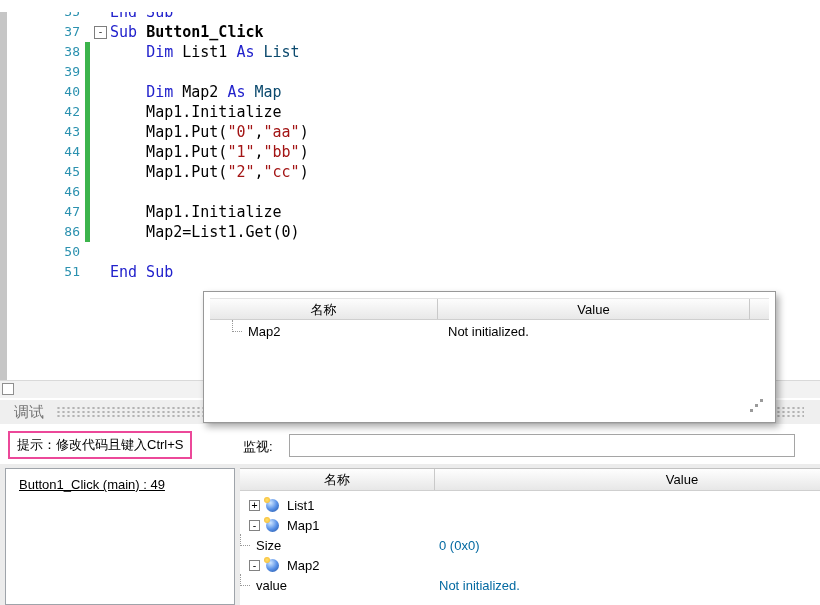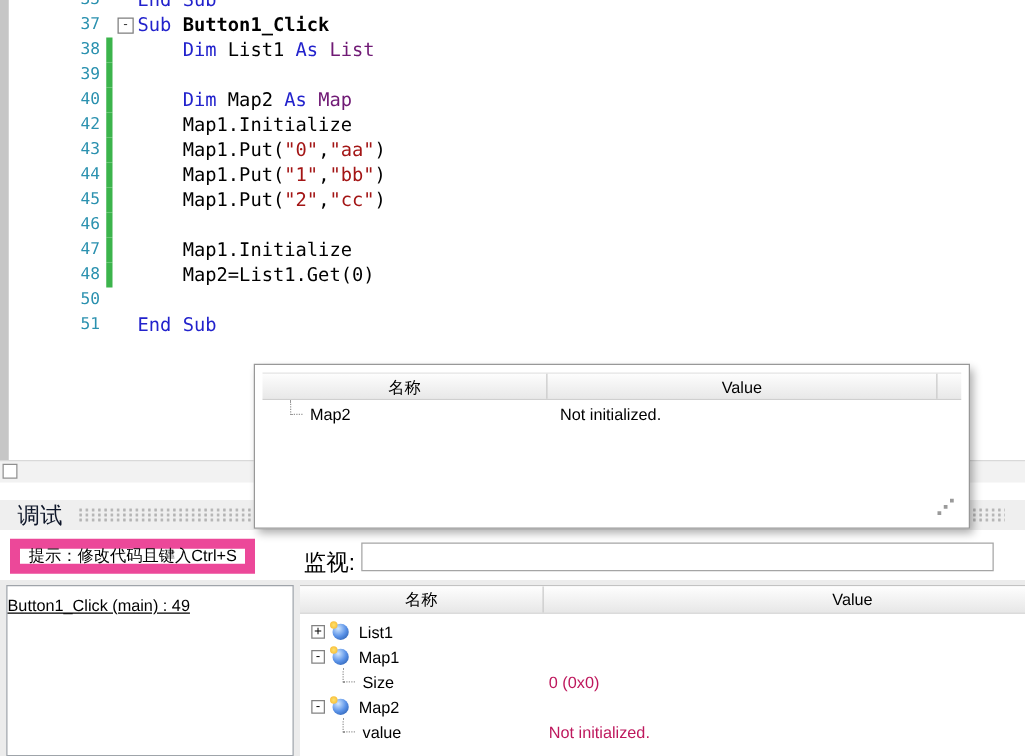--- a/index.html
+++ b/index.html
@@ -1,75 +1,75 @@
 <!DOCTYPE html>
 <html><head>
 <meta charset="utf-8">
 <style>
   *{margin:0;padding:0;box-sizing:border-box}
   html,body{width:820px;height:605px;overflow:hidden;background:#fff;font-family:"Liberation Sans",sans-serif}
   .ide{position:relative;width:820px;height:605px;background:#fff;overflow:hidden}
 
   
-  .editor{position:absolute;left:0;top:0;width:820px;height:392px;background:#fff;overflow:hidden}
+  .editor{position:absolute;left:0;top:12px;width:820px;height:392px;background:#fff;overflow:hidden}
   .left-strip{position:absolute;left:0;top:0;width:7px;height:368px;background:#c6c6c6}
   .code-lines{position:absolute;left:0;top:-10px;right:0}
   .line{display:flex;height:20px;position:relative;align-items:stretch}
   .ln-margin{flex:0 0 38px;position:relative}
   .line.bp .ln-margin::before{content:"";position:absolute;left:12px;top:2px;width:16px;height:16px;border-radius:50%;
     background:radial-gradient(circle at 40% 32%,#ffe36e 0%,#fba23c 45%,#ef5a00 80%,#d84200 100%);
     box-shadow:inset 0 0 2px rgba(120,30,0,.8)}
   .ln-num{flex:0 0 45px;text-align:right;color:#2b91af;font:13px/20px "DejaVu Sans Mono",monospace;padding-right:3px}
   .ln-change{flex:0 0 10px;position:relative}
   .line.chg .ln-change::before{content:"";position:absolute;left:2px;top:0;bottom:0;width:5px;background:#3cb44c}
   .ln-code{position:relative;font:15px/20px "DejaVu Sans Mono",monospace;white-space:pre;padding-left:17px;width:max-content;min-width:17px}
   .line.hl .ln-code{background:#ffe900}
   .line.hl .ln-code::before{content:"";position:absolute;left:3px;top:2px;width:1px;height:16px;background:#000}
   .line.fold .ln-code::after{content:"-";position:absolute;left:1px;top:4px;width:11px;height:11px;border:1px solid #7e7e7e;background:#fff;
     font:10px/9px "DejaVu Sans Mono",monospace;text-align:center;color:#333}
   .line.foldend .ln-code::after{content:"";position:absolute;left:6px;top:-6px;width:5px;height:13px;border-left:1px solid #888;border-bottom:1px solid #888}
   .tk-k{color:#2222cc}
-  .tk-t{color:#701a75}
+  .tk-t{color:#0c4a6e}
   .tk-s{color:#a31515}
   .tk-p{color:#000}
   .tk-b{color:#000;font-weight:bold}
   .hscroll{position:absolute;left:0;top:368px;right:0;height:18px;background:#f2f2f2;border-top:1px solid #d9d9d9}
   .corner-box{position:absolute;left:2px;top:2px;width:12px;height:12px;background:#fff;border:1px solid #8f8f8f}
 
   
   .debug-header{position:absolute;left:0;top:400px;width:820px;height:24px;background:#efefef;display:flex;align-items:center;padding:0 16px 0 14px}
-  .debug-title{font-size:18px;color:#0f172a;flex:0 0 auto}
+  .debug-title{font-size:15px;color:#737373;flex:0 0 auto}
   .debug-dots{flex:1;height:12px;margin-left:12px;background-image:radial-gradient(circle,#b3b3b3 1px,transparent 1.3px);background-size:5px 4px}
 
   
   .hint-row{position:absolute;left:0;top:428px;width:820px;height:36px;background:#fff}
-  .hint-box{position:absolute;left:8px;top:3px;height:28px;border:8px solid #ec4899;background:#fff;display:flex;align-items:center;padding:0 7px;font-size:13px;color:#000;white-space:nowrap}
-  .watch-label{position:absolute;left:243px;top:10px;font-size:18px;color:#000}
+  .hint-box{position:absolute;left:8px;top:3px;height:28px;border:2px solid #ec4899;background:#fff;display:flex;align-items:center;padding:0 7px;font-size:13px;color:#000;white-space:nowrap}
+  .watch-label{position:absolute;left:243px;top:10px;font-size:13px;color:#000}
   .watch-input{position:absolute;left:289px;top:6px;width:506px;height:23px;border:1px solid #a5a5a5;background:#fff;font-size:13px;padding:0 4px;outline:none;font-family:"Liberation Sans",sans-serif}
 
   
   .bottom{position:absolute;left:0;top:464px;width:820px;height:141px;background:#ececec}
-  .callstack{position:absolute;left:5px;top:4px;width:230px;height:137px;background:#fff;border:1px solid #9fa4aa;padding:8px 0;font-size:13px}
+  .callstack{position:absolute;left:5px;top:4px;width:230px;height:137px;background:#fff;border:1px solid #9fa4aa;padding:8px 13px;font-size:13px}
   .cs-item{text-decoration:underline;color:#000;width:max-content;cursor:default}
   .watch-panel{position:absolute;left:240px;top:4px;width:580px;height:137px;background:#fff;overflow:hidden;border-top:1px solid #c2c2c2}
   .wtable{width:692px}
   .wt-header{display:flex;height:22px;background:linear-gradient(#fefefe,#e7e7e7);border-bottom:1px solid #cfcfcf}
   .wt-h-name{width:195px;border-right:1px solid #c9c9c9;text-align:center;font-size:13px;line-height:21px;color:#000}
   .wt-h-value{width:495px;border-right:1px solid #c9c9c9;text-align:center;font-size:13px;line-height:21px;color:#000}
   .wt-rows{padding-top:4px}
   .wt-row{display:flex;height:20px;align-items:center;font-size:13px}
   .wt-name{width:195px;display:flex;align-items:center;height:100%}
   .lvl0 .wt-name{padding-left:9px}
-  .lvl1 .wt-name{padding-left:34px}
+  .lvl1 .wt-name{}
   .expander{width:11px;height:11px;border:1px solid #828282;background:#fff;font:10px/9px "DejaVu Sans Mono",monospace;text-align:center;color:#000;margin-right:6px;flex:0 0 auto}
   .tree-conn{width:10px;height:12px;border-left:1px dotted #999;border-bottom:1px dotted #999;margin:-8px 6px 2px 0;flex:0 0 auto}
   .obj-icon{width:13px;height:13px;border-radius:50%;background:radial-gradient(circle at 35% 30%,#cfe6ff 0%,#5b93e8 50%,#1c4fa0 100%);margin-right:8px;flex:0 0 auto;position:relative}
   .obj-icon::after{content:"";position:absolute;left:-2px;top:-2px;width:6px;height:6px;border-radius:50%;background:radial-gradient(circle,#ffe26b,#f5b32a)}
   .wt-label{color:#000}
-  .wt-value{padding-left:4px;font-size:13px;color:#be185d}
+  .wt-value{padding-left:4px;font-size:13px;color:#0369a1}
 
   
   .popup{position:absolute;left:203px;top:291px;width:573px;height:132px;background:#fff;border:1px solid #989898;box-shadow:3px 4px 7px rgba(0,0,0,.33);z-index:5;padding:6px 6px 0 6px}
   .p-header{display:flex;height:22px;background:linear-gradient(#fdfdfd,#e8e8e8);border-bottom:1px solid #cfcfcf;border-top:1px solid #e3e3e3}
   .p-h-name{width:228px;border-right:1px solid #c9c9c9;text-align:center;font-size:13px;line-height:21px;color:#000}
   .p-h-value{width:312px;border-right:1px solid #c9c9c9;text-align:center;font-size:13px;line-height:21px;color:#000}
   .p-row{display:flex;height:22px;align-items:center;font-size:13px}
   .p-name{width:228px;display:flex;align-items:center;padding-left:22px;height:100%}
   .p-value{padding-left:10px;color:#000}
   .p-grip{position:absolute;right:22px;bottom:10px;width:3px;height:3px;background:#9a9a9a;box-shadow:5px -5px 0 #9a9a9a,10px -10px 0 #9a9a9a}
@@ -141,21 +141,21 @@
           <div class="ln-change"></div>
         </div>
         <div class="line chg">
           <div class="ln-margin"></div>
           <div class="ln-num">47</div>
           <div class="ln-change"></div>
           <div class="ln-code"><span class="tk-p">    Map1.Initialize</span></div>
         </div>
         <div class="line chg">
           <div class="ln-margin"></div>
-          <div class="ln-num">48</div>
+          <div class="ln-num">86</div>
           <div class="ln-change"></div>
           <div class="ln-code"><span class="tk-p">    Map2=List1.Get(0)</span></div>
         </div>
         <div class="line">
           <div class="ln-margin"></div>
           <div class="ln-num">50</div>
           <div class="ln-change"></div>
           <div class="ln-code"></div>
         </div>
         <div class="line">

